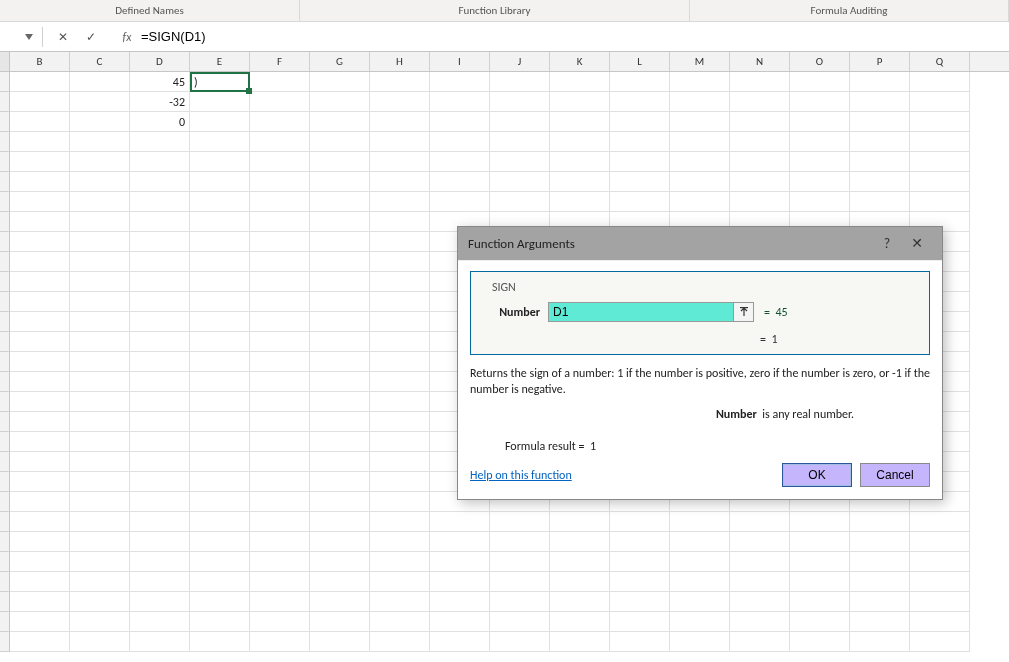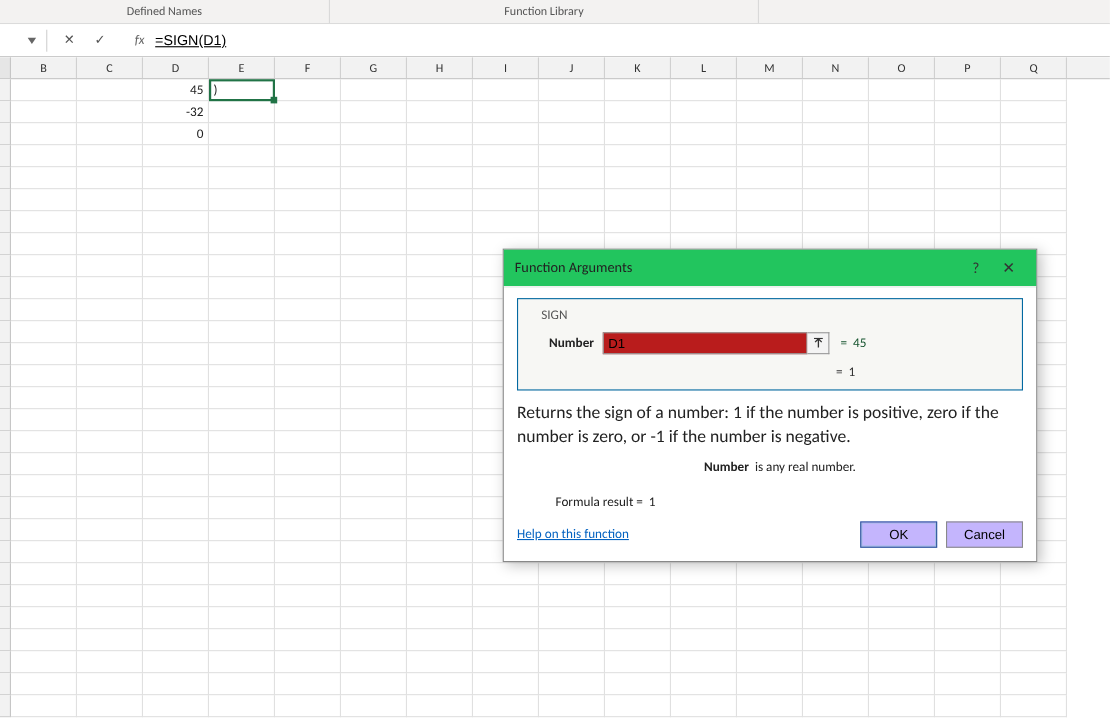--- a/index.html
+++ b/index.html
@@ -61,21 +61,20 @@
     color: #555; cursor: pointer;
   }
   .fx-label { font-style: italic; font-size: 12px; color: #666; margin-left: 16px; }
   .formula-input {
     flex: 1;
     height: 24px;
     border: none;
     padding: 0 8px;
     font-size: 13px;
     outline: none;
-    text-decoration: underline;
   }
   
   .grid-area {
     position: relative;
     width: 100%;
     height: 610px;
     overflow: hidden;
     background: #ffffff;
   }
   .col-headers {
@@ -152,21 +151,21 @@
     background: #ffffff;
     border: 1px solid #888;
     box-shadow: 3px 3px 12px rgba(0,0,0,0.25);
     font-size: 12px;
   }
   .dlg-title {
     height: 34px;
     display: flex;
     align-items: center;
     padding: 0 10px;
-    background: #22c55e;
+    background: #a3a3a3;
     border-bottom: 1px solid #eee;
   }
   .dlg-title-text { flex: 1; font-size: 13px; color: #222; }
   .dlg-help, .dlg-close {
     width: 30px; height: 28px;
     display: flex; align-items: center; justify-content: center;
     font-size: 14px; color: #333; cursor: pointer;
   }
   .dlg-body { padding: 10px 12px 12px 12px; }
   .args-box {
@@ -175,41 +174,41 @@
     padding: 8px 10px 8px 21px;
   }
   .fn-name { font-size: 12px; color: #555; margin-bottom: 8px; }
   .arg-row { display: flex; align-items: center; margin-bottom: 4px; }
   .arg-label { width: 56px; font-weight: 600; text-align: right; padding-right: 8px; }
   .arg-input {
     width: 186px; height: 20px;
     border: 1px solid #999;
     padding: 1px 4px;
     font-size: 12px;
-    background: #b91c1c;
+    background: #5eead4;
   }
   .collapse-btn {
     width: 20px; height: 20px;
     border: 1px solid #999;
     border-left: none;
     background: #f4f4f4;
     display: flex; align-items: center; justify-content: center;
     cursor: pointer;
   }
   .arg-eval { margin-left: 10px; color: #14532d; }
   .result-row { margin-left: 268px; margin-top: 10px; color: #333; }
   .desc {
     margin-top: 10px;
-    font-size: 16px;
+    font-size: 12px;
     color: #222;
     line-height: 1.35;
   }
   .arg-desc {
     margin-top: 10px;
-    text-align: left;
+    text-align: center;
     padding-left: 170px;
     font-size: 12px;
   }
   .arg-desc b { font-weight: 600; }
   .formula-result { margin-top: 18px; padding-left: 35px; }
   .dlg-footer {
     display: flex;
     align-items: center;
     padding-top: 10px;
   }
@@ -230,20 +229,23 @@
 </style>
 </head>
 <body>
 
 <div class="ribbon-groups">
   <div class="ribbon-group rg2">
       <span>Defined Names</span>
     </div>
   <div class="ribbon-group rg1">
       <span>Function Library</span>
+    </div>
+  <div class="ribbon-group rg3">
+      <span>Formula Auditing</span>
     </div>
 </div>
 
 <div class="formula-bar">
   <div class="name-box">
       <span></span>
     </div>
   <div class="name-dd">
     <svg width="8" height="6">
         <polygon points="0,0 8,0 4,6" fill="#666"></polygon>

